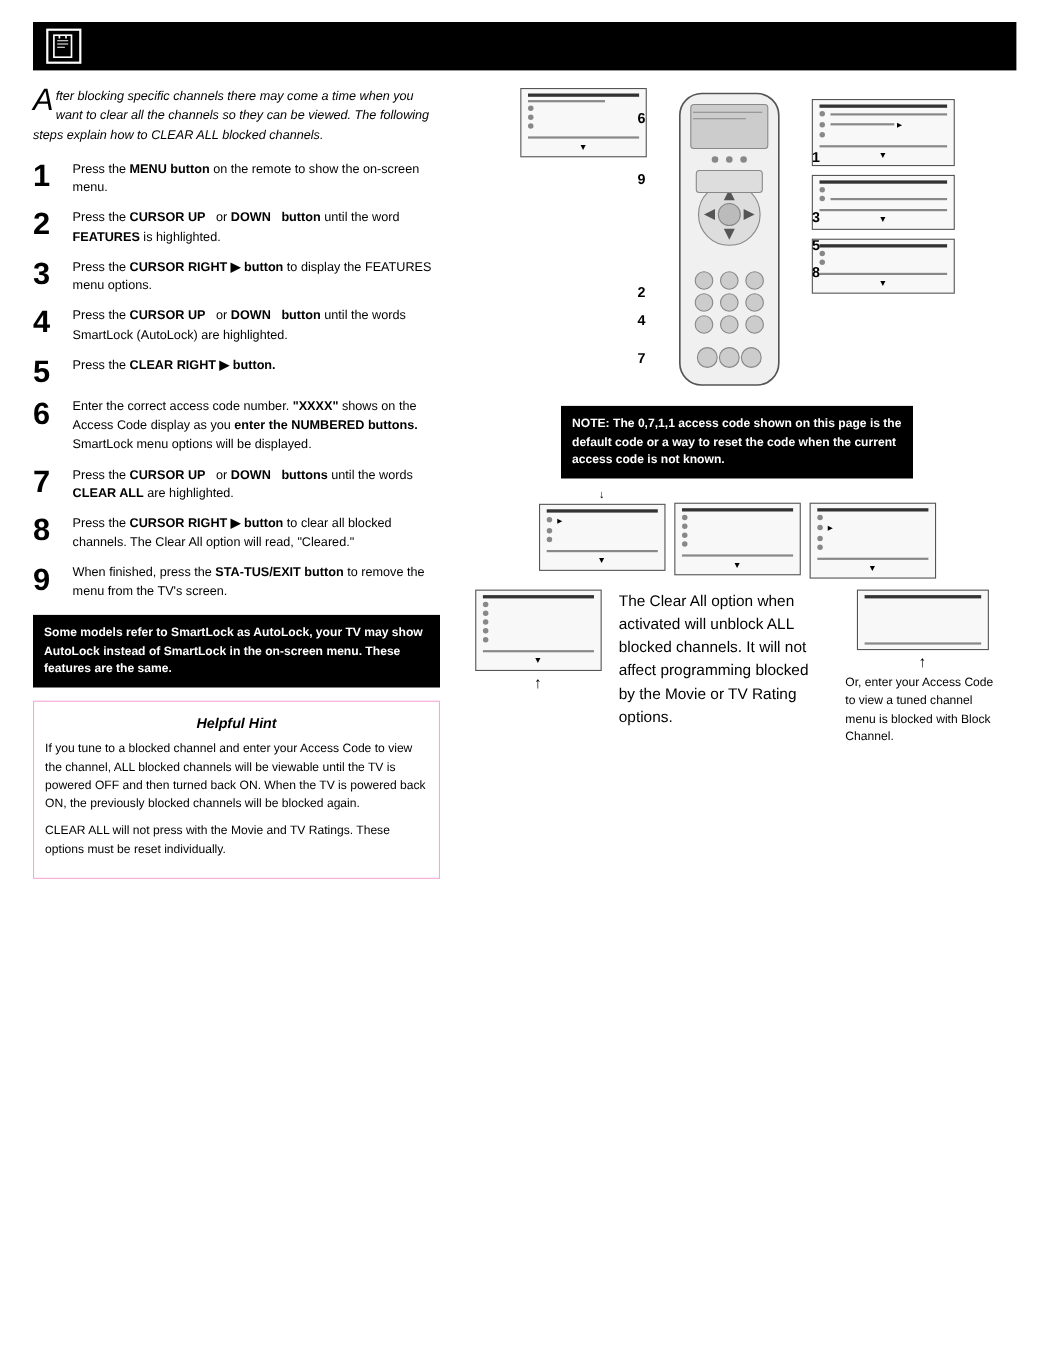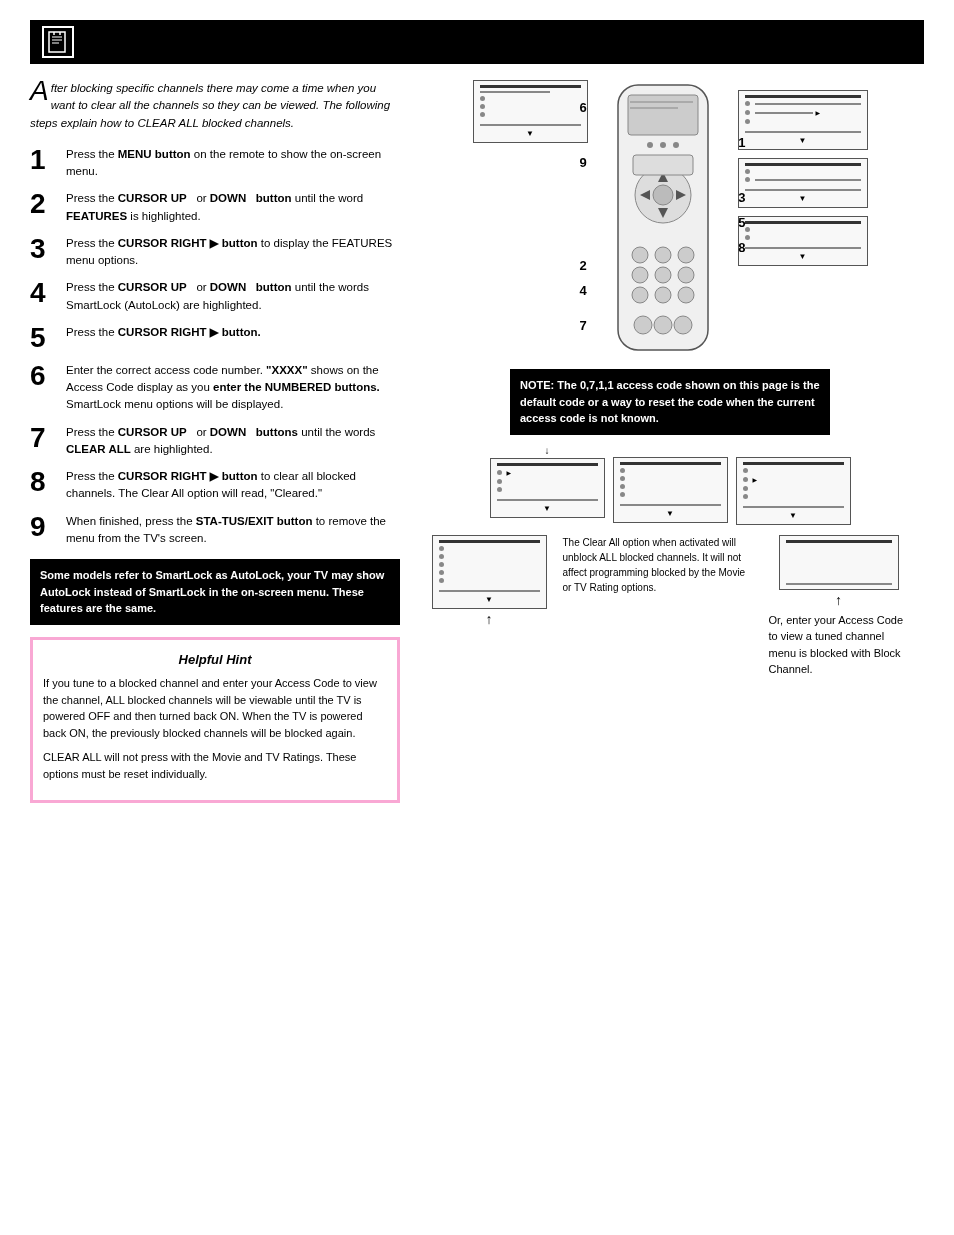--- a/index.html
+++ b/index.html
@@ -97,21 +97,21 @@
       color: #fff;
       font-size: 11px;
       font-weight: bold;
       padding: 8px 10px;
       line-height: 1.5;
       margin-top: 12px;
       margin-bottom: 12px;
     }
 
     .helpful-hint-box {
-      border: 3px solid #f9a8d4;
+      border: 1px solid #f9a8d4;
       padding: 10px;
       font-size: 11px;
       line-height: 1.5;
     }
     .helpful-hint-title {
       font-style: italic;
       font-weight: bold;
       text-align: center;
       font-size: 13px;
       margin-bottom: 6px;
@@ -189,21 +189,21 @@
       <li class="step-item">
         <span class="step-number">3</span>
         <span class="step-text">Press the <b>CURSOR RIGHT ▶ button</b> to display the FEATURES menu options.</span>
       </li>
       <li class="step-item">
         <span class="step-number">4</span>
         <span class="step-text">Press the <b>CURSOR UP</b>&nbsp;&nbsp; or <b>DOWN&nbsp;&nbsp; button</b> until the words SmartLock (AutoLock) are highlighted.</span>
       </li>
       <li class="step-item">
         <span class="step-number">5</span>
-        <span class="step-text">Press the <b>CURSOR RIGHT ▶ button.</b></span>
+        <span class="step-text">Press the <b>CLEAR RIGHT ▶ button.</b></span>
       </li>
       <li class="step-item">
         <span class="step-number">6</span>
         <span class="step-text">Enter the correct access code number. <b>"XXXX"</b> shows on the Access Code display as you <b>enter the NUMBERED buttons.</b> SmartLock menu options will be displayed.</span>
       </li>
       <li class="step-item">
         <span class="step-number">7</span>
         <span class="step-text">Press the <b>CURSOR UP</b>&nbsp;&nbsp; or <b>DOWN&nbsp;&nbsp; buttons</b> until the words <b>CLEAR ALL</b> are highlighted.</span>
       </li>
       <li class="step-item">
@@ -433,21 +433,21 @@
           <div style="display:flex;gap:3px;align-items:center;">
             <span class="screen-dot"></span>
           </div>
           <div style="height:2px;background:#888;width:100%;margin-top:4px;"></div>
           <div style="display:flex;justify-content:center;font-size:8px;">▼</div>
         </div>
         <div style="font-size:14px; text-align:center; margin-top:2px;">↑</div>
       </div>
 
       <div style="max-width:190px;">
-        <p style="font-size:10px; line-height:1.5;">The Clear All option when activated will unblock ALL blocked channels. It will not affect programming blocked by the Movie or TV Rating options.</p>
+        <p style="font-size:14px; line-height:1.5;">The Clear All option when activated will unblock ALL blocked channels. It will not affect programming blocked by the Movie or TV Rating options.</p>
       </div>
 
       <div style="display:flex;flex-direction:column;align-items:center;max-width:140px;">
         <div class="screen-box" style="width:120px;">
           <div style="height:3px;background:#333;width:100%;"></div>
           <div style="height:30px;"></div>
           <div style="height:2px;background:#888;width:100%;margin-top:4px;"></div>
         </div>
         <div style="font-size:14px; text-align:center; margin-top:2px;">↑</div>
         <p style="font-size:11px; line-height:1.5; text-align:left; margin-top:4px;">Or, enter your Access Code to view a tuned channel menu is blocked with Block Channel.</p>

